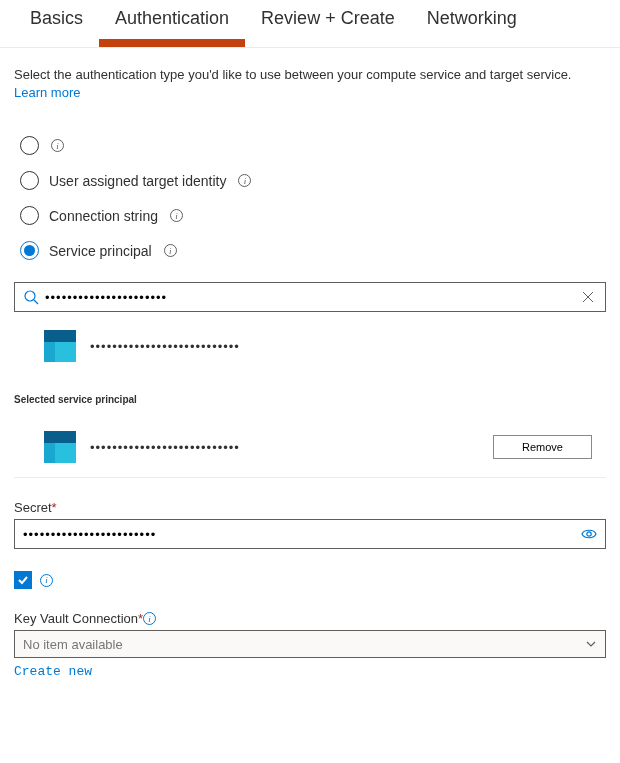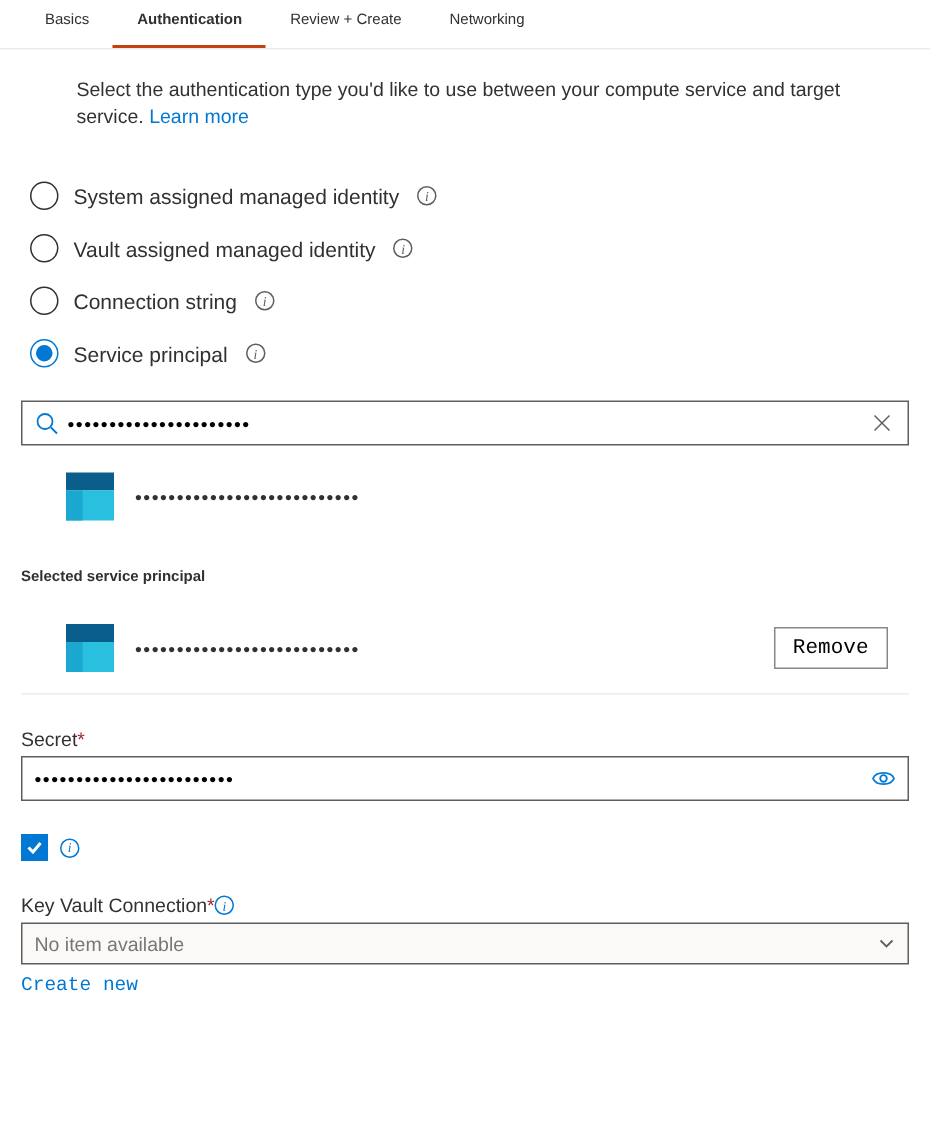--- a/index.html
+++ b/index.html
@@ -13,35 +13,34 @@
     }
     .tabs {
       display: flex;
       border-bottom: 1px solid #edebe9;
       padding-left: 14px;
       gap: 0;
     }
     .tab {
       padding: 8px 16px 10px 16px;
       cursor: pointer;
-      font-size: 10px;
+      font-size: 18px;
       color: #323130;
       border-bottom: 3px solid transparent;
       position: relative;
     }
     .tab.active {
-      font-weight: 700;
-      border-bottom: 2px solid #c2410c;
+      font-weight: 400;
+      border-bottom: 8px solid #c2410c;
     }
     .description {
       padding: 18px 14px 4px 14px;
       font-size: 13px;
       line-height: 1.4;
       color: #323130;
-      margin-left: 37px;
     }
     .link { color: #0078d4; cursor: pointer; }
     .radio-group { padding: 22px 14px 4px 20px; }
     .radio-row {
       display: flex;
       align-items: center;
       gap: 10px;
       padding: 8px 0;
       cursor: pointer;
     }
@@ -109,24 +108,24 @@
       display: flex; align-items: center; gap: 14px;
       padding: 14px 14px 14px 30px;
       border-bottom: 1px solid #edebe9;
       margin: 10px 14px 0 14px;
       justify-content: space-between;
     }
     .selected-row .left-part { display:flex; align-items:center; gap:14px; }
     .remove-btn {
       border: 1px solid #8a8886;
       background: #fff;
-      padding: 5px 12px;
-      font-size: 14px;
+      padding: 5px 28px;
+      font-size: 11px;
       cursor: pointer;
-      font-family: Liberation Mono, monospace;
+      font-family: Liberation Sans, sans-serif;
     }
     .field { padding: 22px 14px 0 14px; }
     .field-label { font-size: 13px; margin-bottom: 4px; display:flex; align-items:center; gap:0;}
     .req { color: #a4262c; }
     .text-input-wrap {
       border: 1px solid #605e5c;
       display: flex; align-items: center;
       height: 30px; padding: 0 8px;
     }
     .text-input {
@@ -175,26 +174,25 @@
 </div>
 
 <div class="description">
   <span>Select the authentication type you'd like to use between your compute service and target service.</span>
   <span class="link">Learn more</span>
 </div>
 
 <div class="radio-group">
   <div class="radio-row">
     <span class="radio-outer"></span>
-    <span class="radio-label">System assigned managed identity</span>
     <span class="info-icon">i</span>
   </div>
   <div class="radio-row">
     <span class="radio-outer"></span>
-    <span class="radio-label">Vault assigned managed identity</span>
+    <span class="radio-label">User assigned target identity</span>
     <span class="info-icon">i</span>
   </div>
   <div class="radio-row">
     <span class="radio-outer"></span>
     <span class="radio-label">Connection string</span>
     <span class="info-icon">i</span>
   </div>
   <div class="radio-row selected">
     <span class="radio-outer">
         <span class="radio-inner"></span>

